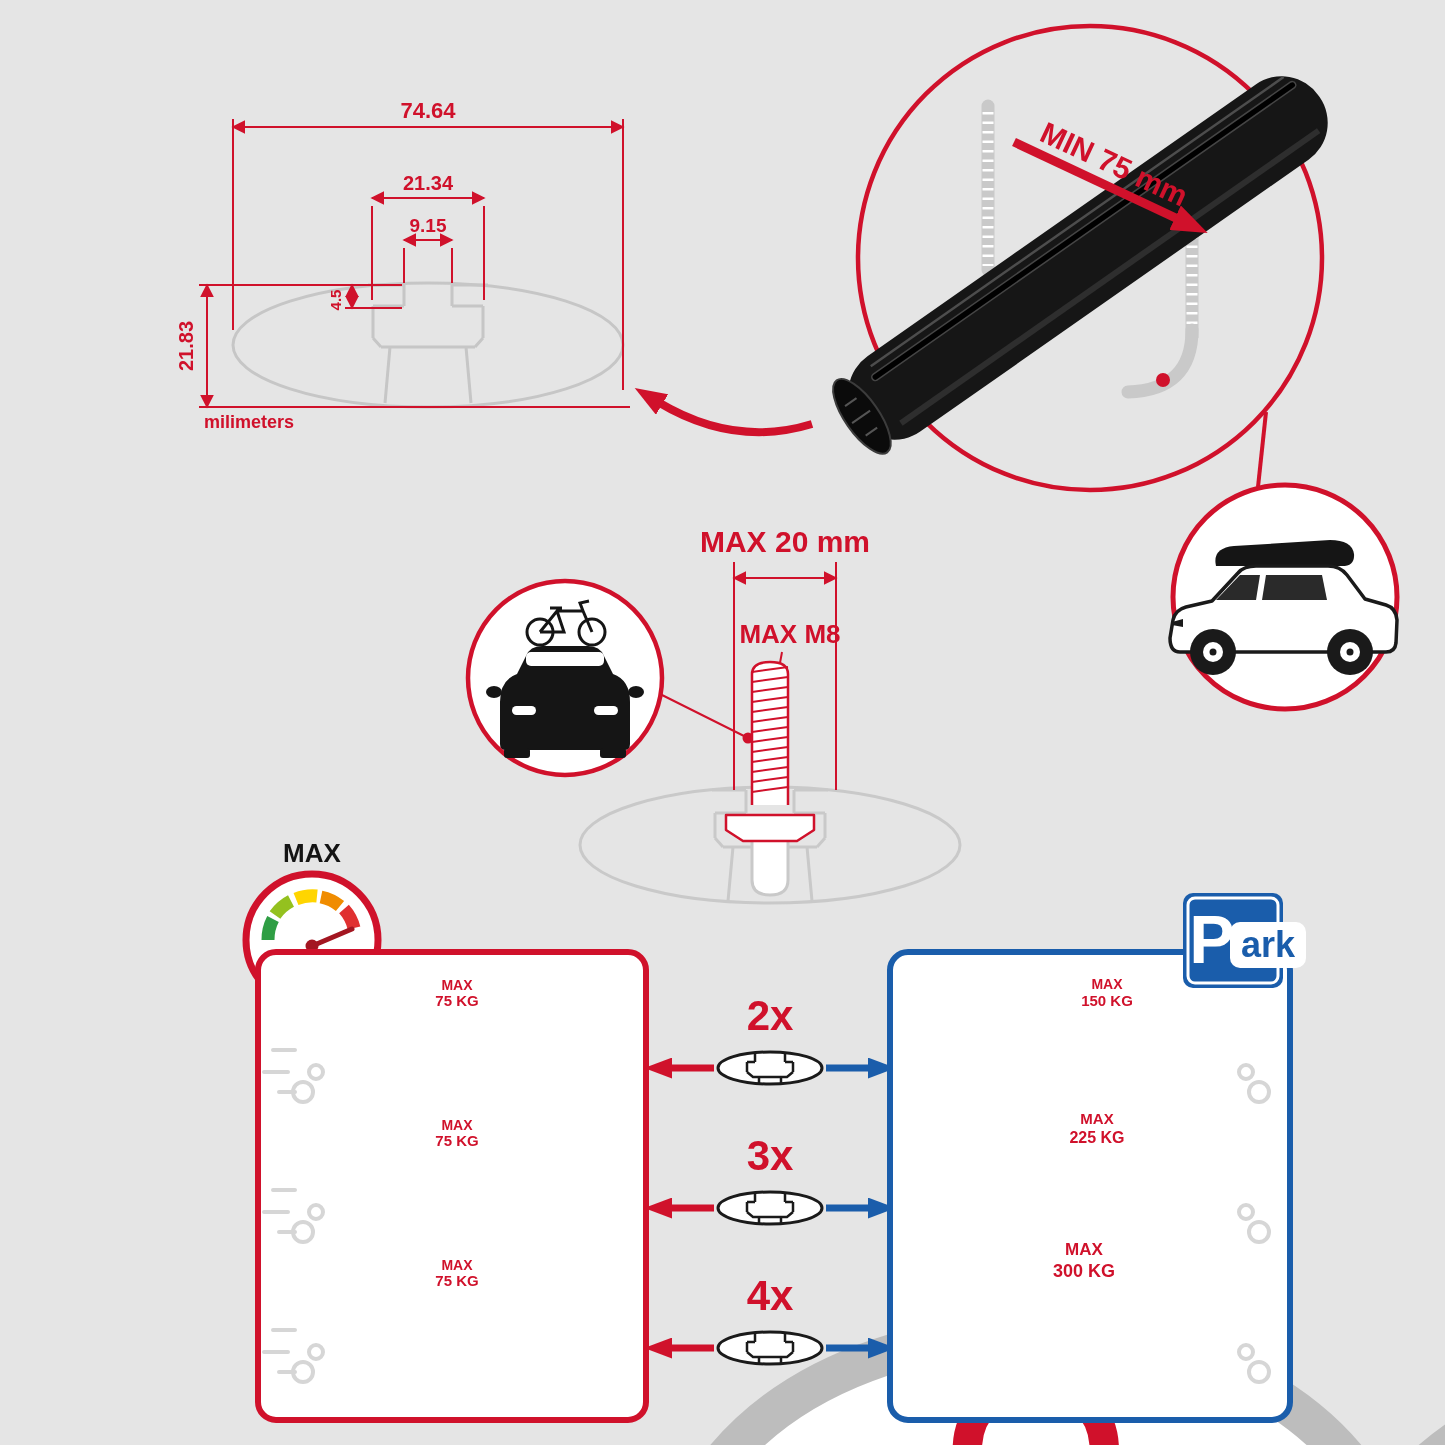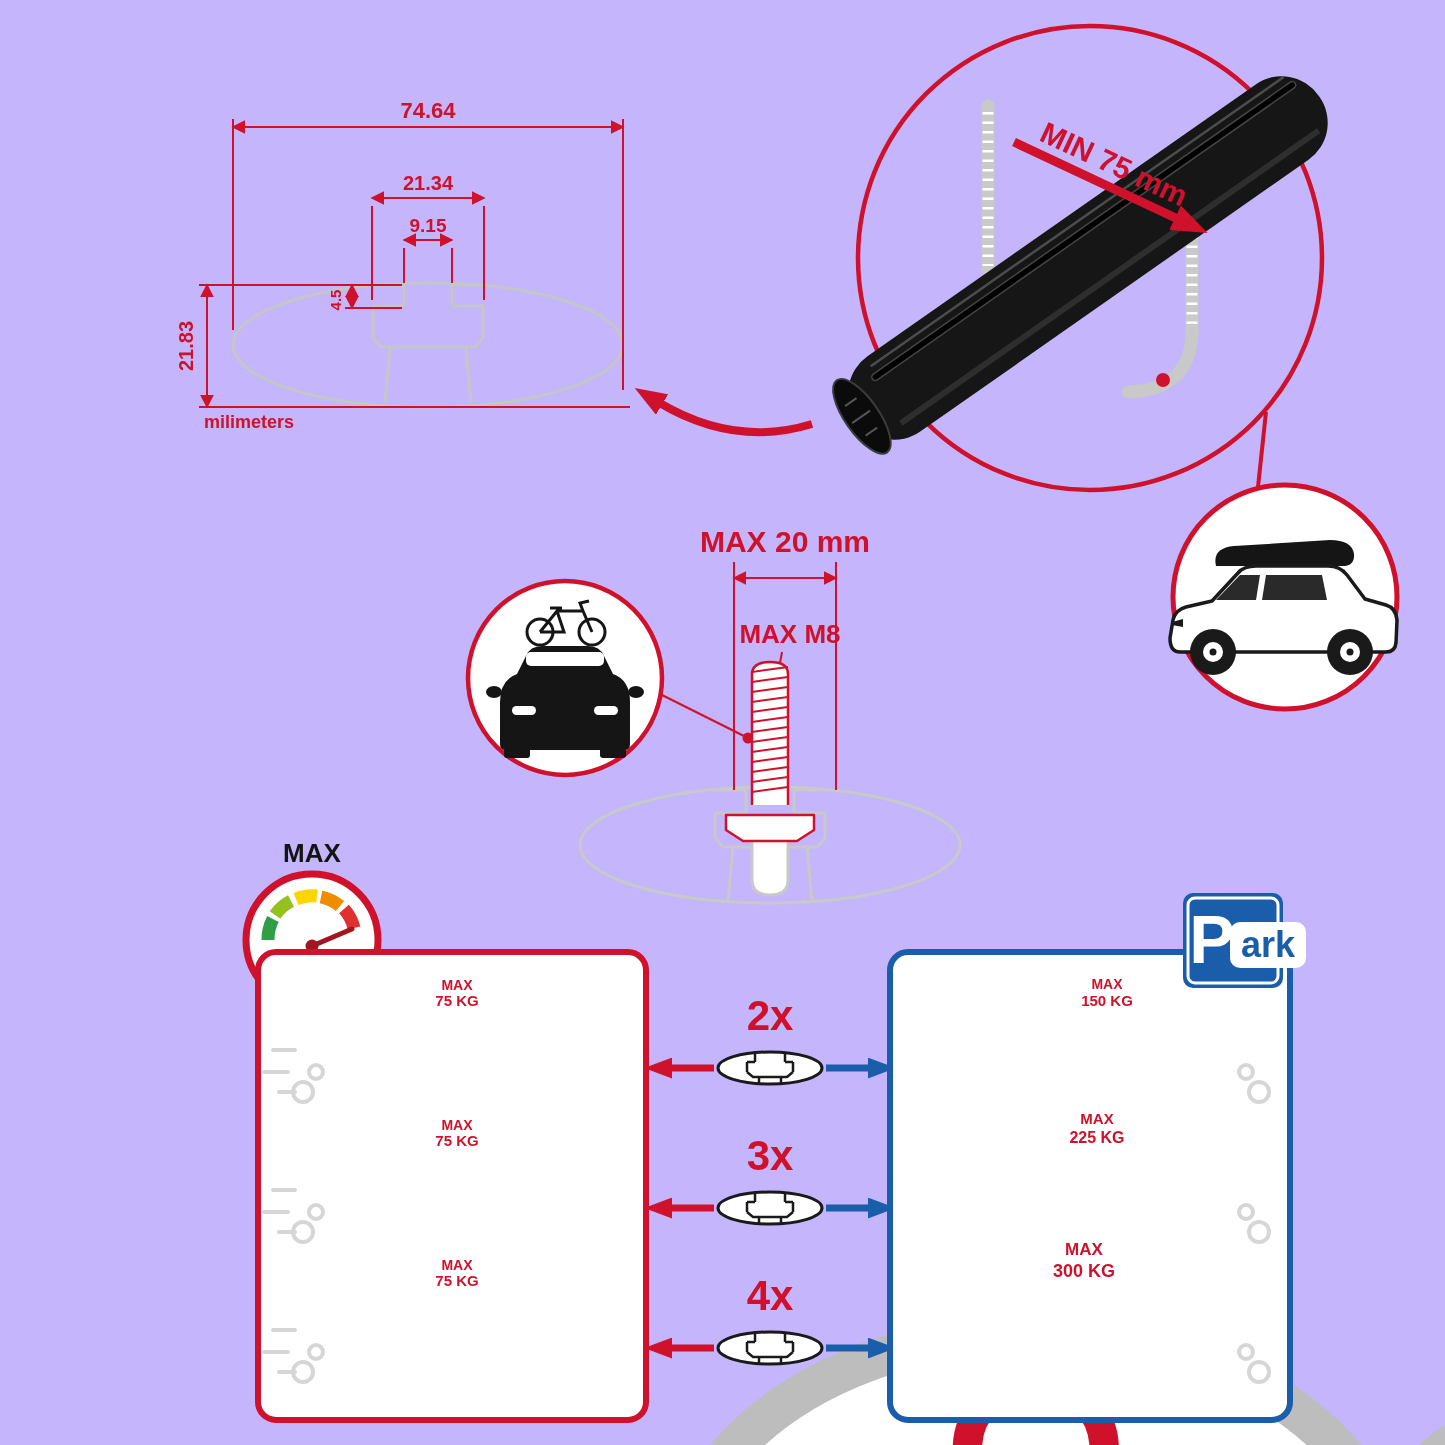--- a/index.html
+++ b/index.html
@@ -1,16 +1,16 @@
 <!DOCTYPE html>
 <html><head>
 <meta charset="utf-8">
 <style>
   html,body{margin:0;padding:0;background:#fff}
-  .stage{position:relative;width:1445px;height:1445px;background:#c4b5fd;overflow:hidden}
+  .stage{position:relative;width:1445px;height:1445px;background:#e5e5e5;overflow:hidden}
   svg{display:block}
   text{font-family:"Liberation Sans","DejaVu Sans",sans-serif}
   .tc{text-anchor:middle}
   .b{font-weight:bold}
   .red{fill:#d0112b}
   .blk{fill:#141414}
   .blu{fill:#1a5dab}
   .wht{fill:#ffffff}
 </style>
 </head>

